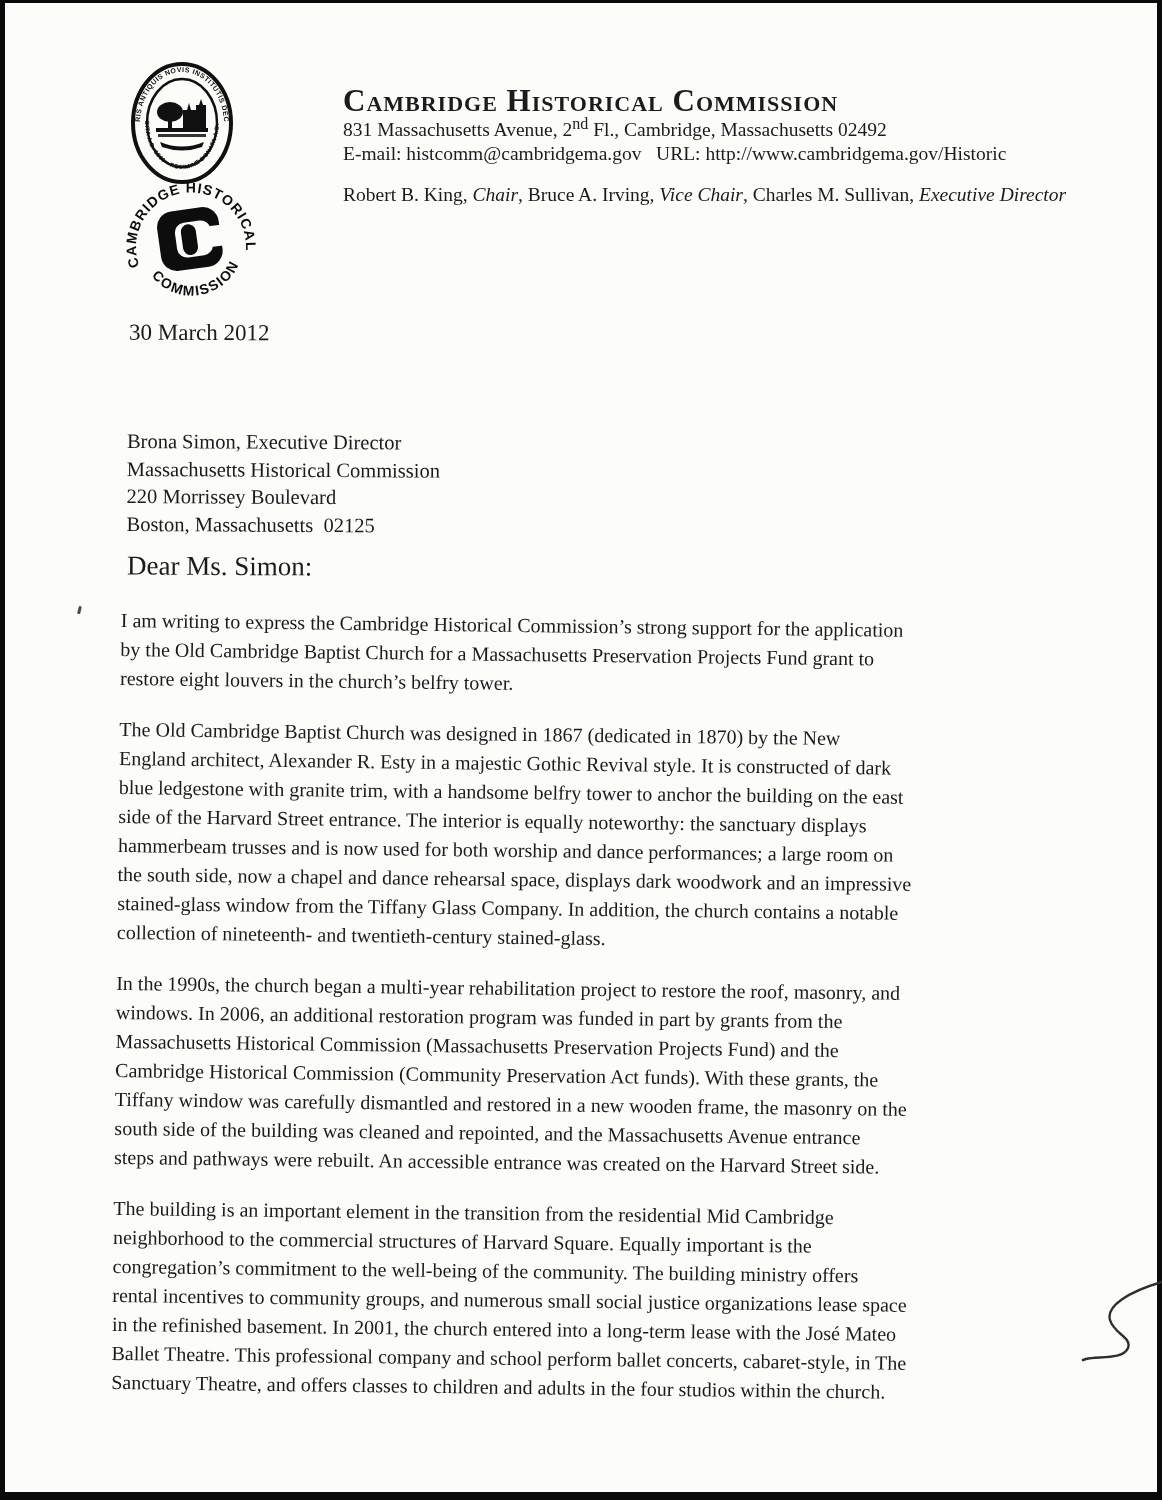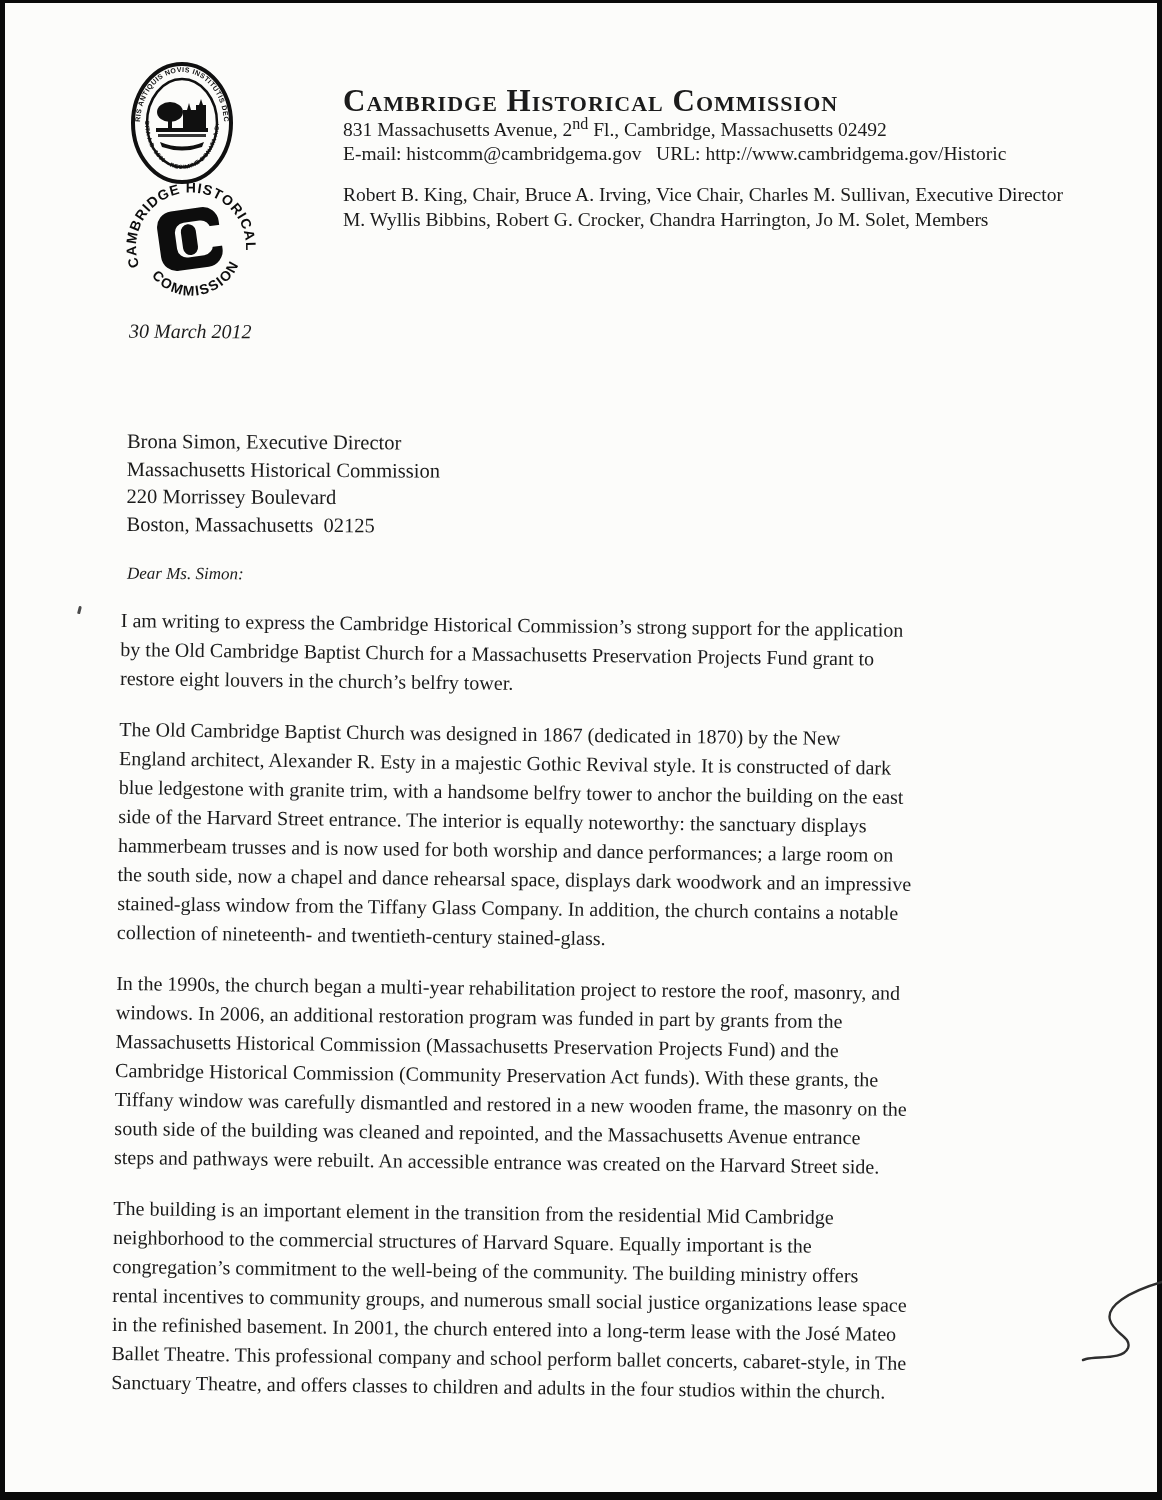--- a/index.html
+++ b/index.html
@@ -19,31 +19,31 @@
   .logo-wrap { position:absolute; left:122px; top:178px; }
 
   .lh-text { position:absolute; left:300px; top:84px;margin-left:43px; }
   .org-name {
     font-size:31px; font-weight:bold; font-variant:small-caps;
     letter-spacing:1px; line-height:34px; white-space:nowrap;
   }
   .lh-line { font-size:19.5px; line-height:24px; white-space:pre-wrap; }
   .lh-line sup { font-size:16px; line-height:0; }
   .officers { margin-top:16px; font-size:19.5px; line-height:25px; }
-  .officers .it { }
+  .officers .it { font-style:italic; }
   .officers div { white-space:pre-wrap; }
 
-  .date-line { position:absolute; left:129px; top:320px; font-size:20px; transform:rotate(0.25deg);font-style:italic; }
+  .date-line { position:absolute; left:129px; top:320px; font-size:23px; transform:rotate(0.25deg); }
 
   .recipient {
     position:absolute; left:127px; top:428px; font-size:20.5px;
     line-height:27.5px; white-space:pre-line; transform:rotate(0.3deg);
     transform-origin:0 0;
   }
-  .salutation { position:absolute; left:127px; top:564px; font-size:17px; transform:rotate(0.3deg);font-style:italic; }
+  .salutation { position:absolute; left:127px; top:551px; font-size:27px; transform:rotate(0.3deg); }
 
   .letter-body {
     position:absolute; left:121px; top:606px; width:940px;
     font-size:20px; line-height:29px;
     transform:rotate(0.72deg); transform-origin:0 0;
   }
   .para { white-space:pre-line; }
   .para + .para { margin-top:22px; }
 
   .speck {
@@ -113,21 +113,20 @@
     </svg>
   </div>
 
   <div class="lh-text">
     <div class="org-name">Cambridge Historical Commission</div>
     <div class="lh-line"><span>831 Massachusetts Avenue, 2</span><sup>nd</sup><span> Fl., Cambridge, Massachusetts 02492</span></div>
     <div class="lh-line">E-mail: histcomm@cambridgema.gov  URL: http://www.cambridgema.gov/Historic</div>
 
     <div class="officers">
       <div><span>Robert B. King, </span><span class="it">Chair</span><span>, Bruce A. Irving, </span><span class="it">Vice Chair</span><span>, Charles M. Sullivan, </span><span class="it">Executive Director</span></div>
-      <div><span>M. Wyllis Bibbins, Robert G. Crocker, Chandra Harrington, Jo M. Solet, </span><span class="it">Members</span></div>
     </div>
   </div>
 
   <div class="date-line">30 March 2012</div>
 
   <div class="recipient">Brona Simon, Executive Director
 Massachusetts Historical Commission
 220 Morrissey Boulevard
 Boston, Massachusetts 02125</div>
 

